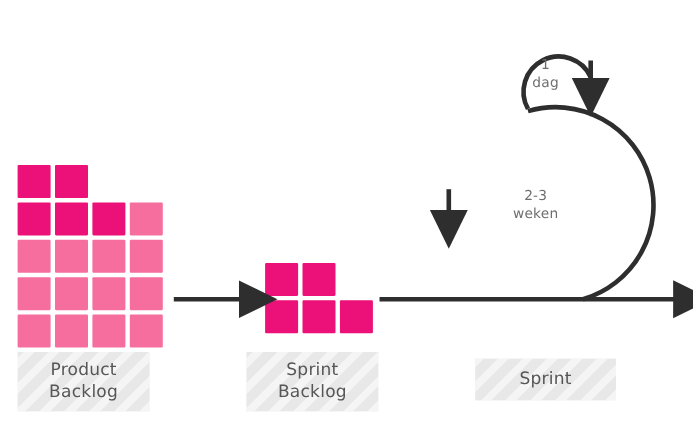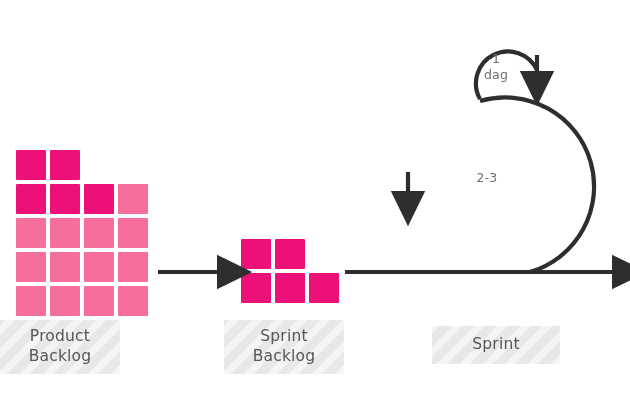--- a/index.html
+++ b/index.html
@@ -127,23 +127,24 @@
     <line x1="537" y1="55" x2="537" y2="76" stroke="#2e2e2e" stroke-width="4.2" marker-end="url(#ah-small)"></line>
   </svg>
 
   <div class="loop-caption" style="left:471px; top:51px; width:50px;">
     <span>1</span>
     <span>dag</span>
   </div>
 
   <div class="loop-caption" style="left:454px; top:170px; width:66px;">
     <span>2-3</span>
+    <span>weken</span>
   </div>
 
-  <div class="label-box" style="left:0; top:320px; width:120px; height:54px;">
+  <div class="label-box" style="left:16px; top:320px; width:120px; height:54px;">
     <span>Product</span>
     <span>Backlog</span>
   </div>
 
   <div class="label-box" style="left:224px; top:320px; width:120px; height:54px;">
     <span>Sprint</span>
     <span>Backlog</span>
   </div>
 
   <div class="label-box" style="left:432px; top:326px; width:128px; height:38px;">

